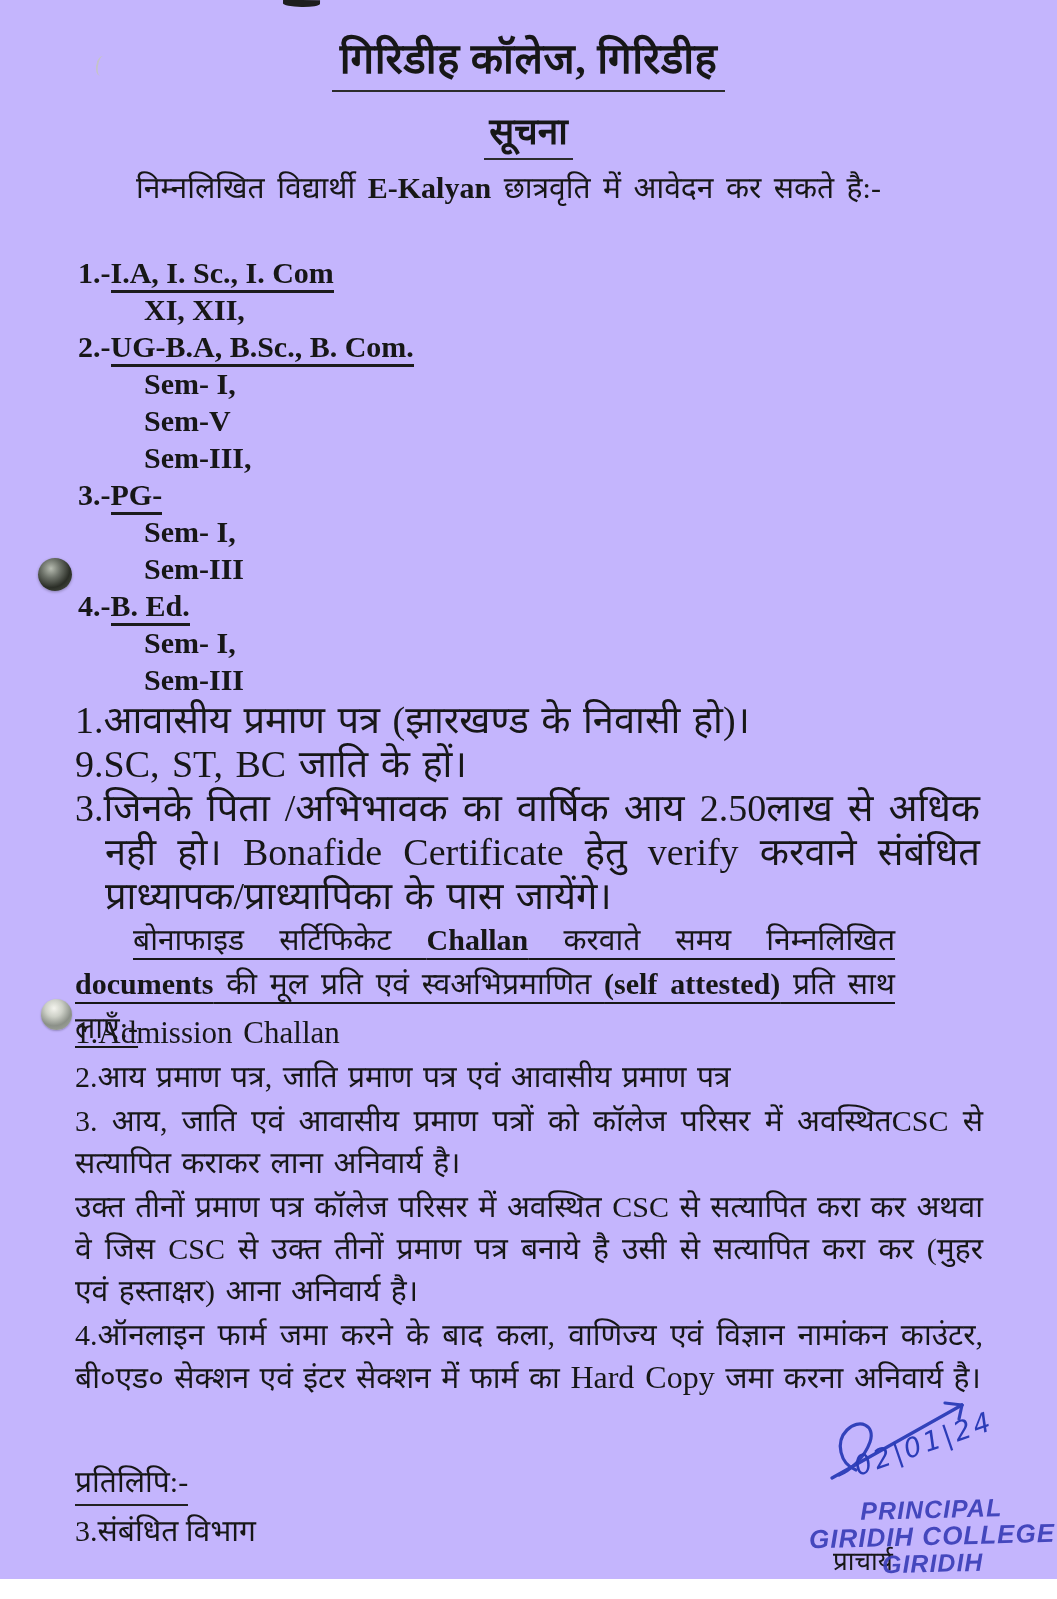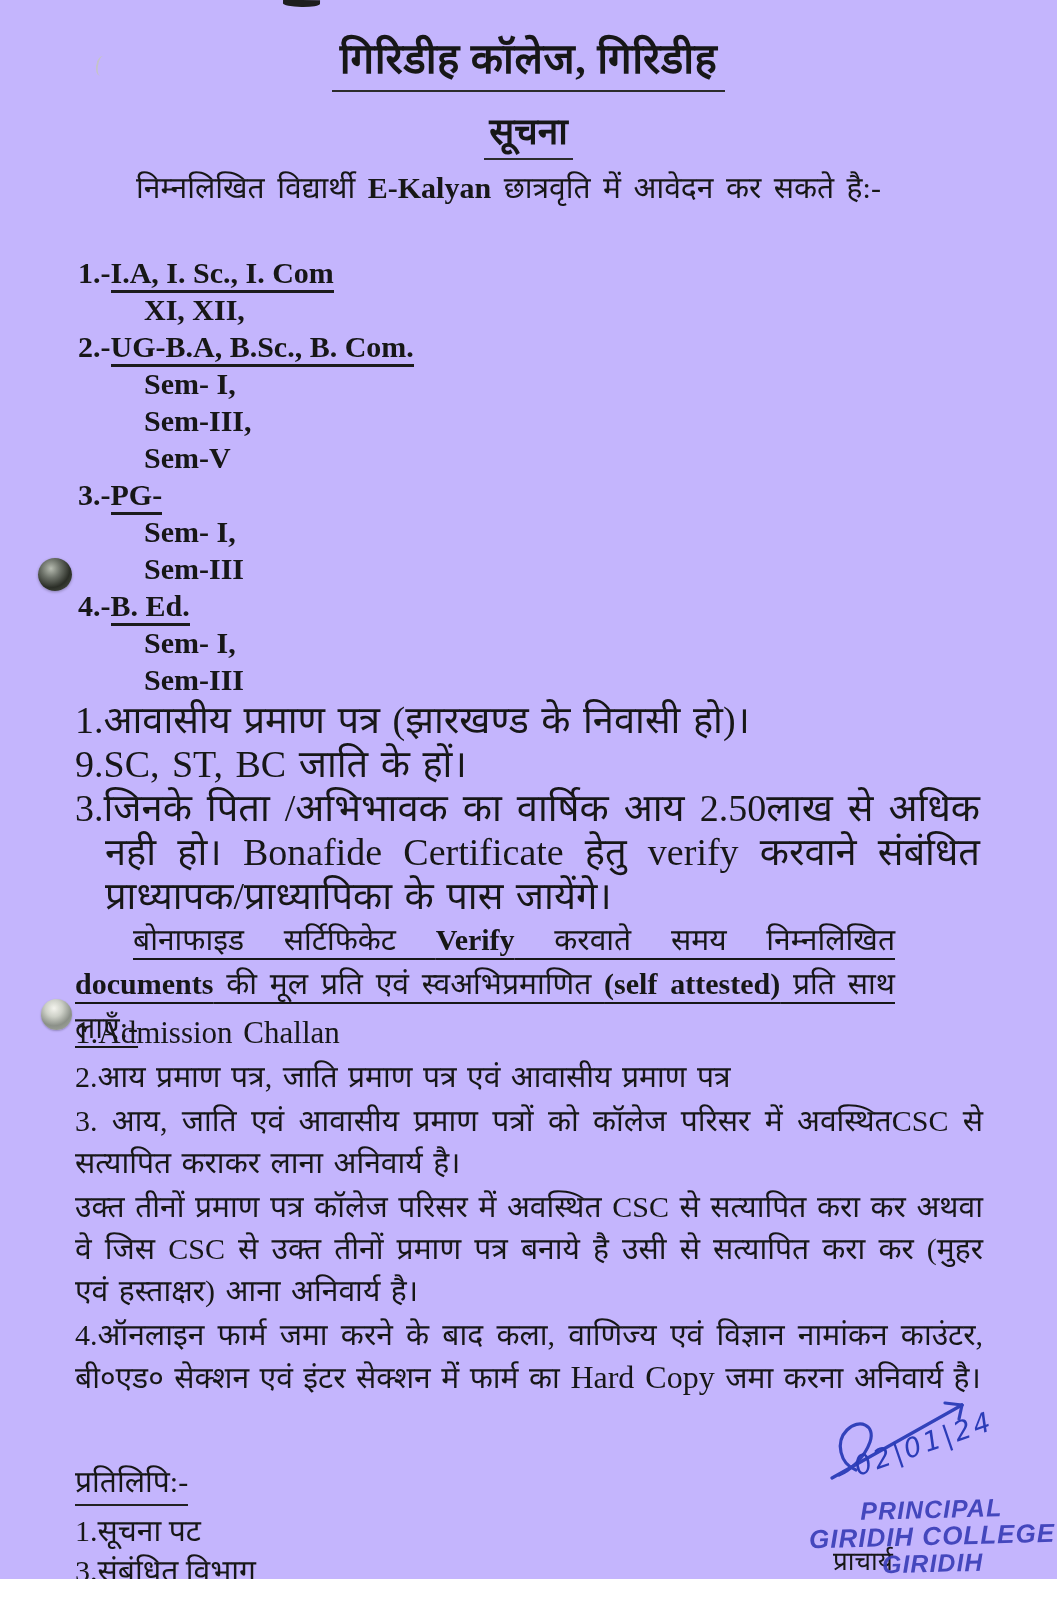--- a/index.html
+++ b/index.html
@@ -95,42 +95,42 @@
   <p class="intro"><span>निम्नलिखित विद्यार्थी </span><span class="b-latin">E-Kalyan</span><span> छात्रवृति में आवेदन कर सकते है:-</span></p>
 
   <div class="courses">
     <div><span>1.-</span><span class="course-label">I.A, I. Sc., I. Com</span></div>
     <div class="course-items">
       <div>XI, XII,</div>
     </div>
     <div><span>2.-</span><span class="course-label">UG-B.A, B.Sc., B. Com.</span></div>
     <div class="course-items">
       <div>Sem- I,</div>
+      <div>Sem-V</div>
       <div>Sem-III,</div>
-      <div>Sem-V</div>
     </div>
     <div><span>3.-</span><span class="course-label">PG-</span></div>
     <div class="course-items">
       <div>Sem- I,</div>
       <div>Sem-III</div>
     </div>
     <div><span>4.-</span><span class="course-label">B. Ed.</span></div>
     <div class="course-items">
       <div>Sem- I,</div>
       <div>Sem-III</div>
     </div>
   </div>
 
   <div class="conditions">
     <p class="cond">1.आवासीय प्रमाण पत्र (झारखण्ड के निवासी हो)।</p>
     <p class="cond">9.SC, ST, BC जाति के हों।</p>
     <p class="cond">3.जिनके पिता /अभिभावक का वार्षिक आय 2.50लाख से अधिक नही हो। Bonafide Certificate हेतु verify करवाने संबंधित प्राध्यापक/प्राध्यापिका के पास जायेंगे।</p>
   </div>
 
-  <p class="verify"><span>बोनाफाइड सर्टिफिकेट </span><span class="b-latin">Verify</span><span> करवाते समय निम्नलिखित </span><span class="b-latin">documents</span><span> की मूल प्रति एवं स्वअभिप्रमाणित </span><span class="b-latin">(self attested)</span><span> प्रति साथ लाएँ:-</span></p>
+  <p class="verify"><span>बोनाफाइड सर्टिफिकेट </span><span class="b-latin">Challan</span><span> करवाते समय निम्नलिखित </span><span class="b-latin">documents</span><span> की मूल प्रति एवं स्वअभिप्रमाणित </span><span class="b-latin">(self attested)</span><span> प्रति साथ लाएँ:-</span></p>
 
   <div class="docs">
     <p class="doc-latin">1.Admission Challan</p>
     <p>2.आय प्रमाण पत्र, जाति प्रमाण पत्र एवं आवासीय प्रमाण पत्र</p>
     <p>3. आय, जाति एवं आवासीय प्रमाण पत्रों को कॉलेज परिसर में अवस्थितCSC से सत्यापित कराकर लाना अनिवार्य है।</p>
     <p>उक्त तीनों प्रमाण पत्र कॉलेज परिसर में अवस्थित CSC से सत्यापित करा कर अथवा वे जिस CSC से उक्त तीनों प्रमाण पत्र बनाये है उसी से सत्यापित करा कर (मुहर एवं हस्ताक्षर) आना अनिवार्य है।</p>
     <p><span>4.ऑनलाइन फार्म जमा करने के बाद कला, वाणिज्य एवं विज्ञान नामांकन काउंटर, बी०एड० सेक्शन एवं इंटर सेक्शन में फार्म का </span><span class="hardcopy">Hard Copy</span><span> जमा करना अनिवार्य है।</span></p>
   </div>
 
   <svg class="sig" width="200" height="92" viewBox="0 0 200 92">
@@ -145,17 +145,16 @@
 
   <div class="pracharya">प्राचार्य</div>
   <div class="stamp">
     <div class="s1">PRINCIPAL</div>
     <div class="s2">GIRIDIH COLLEGE</div>
     <div class="s3">GIRIDIH</div>
   </div>
 
   <div class="cc">
     <span class="cc-heading">प्रतिलिपि:-</span>
-    <div>1.सूचना पट</div>
     <div>3.संबंधित विभाग</div>
   </div>
 
 </div>
 
 </body></html>

